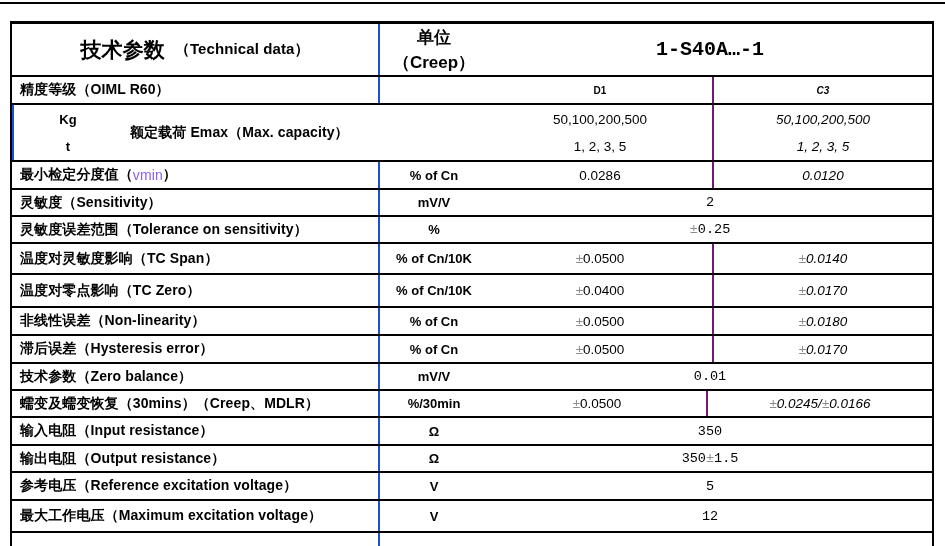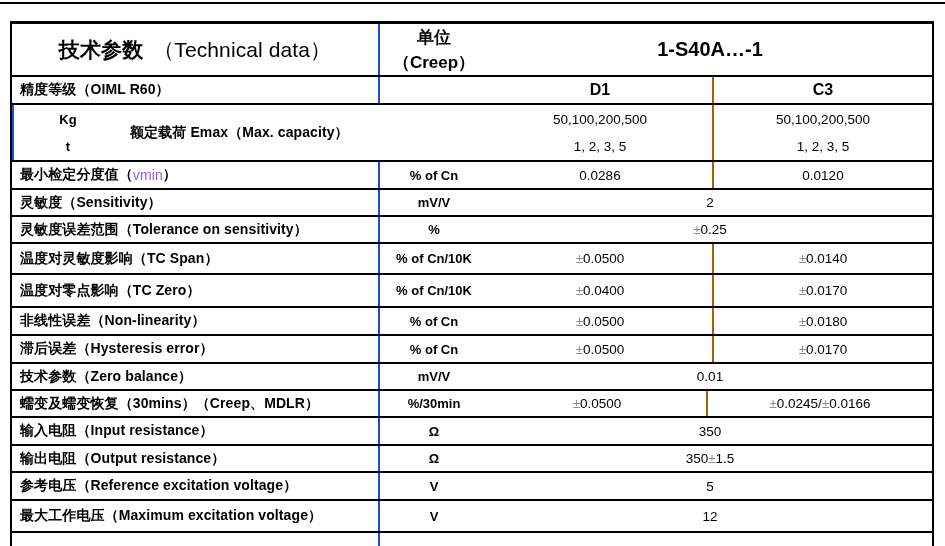--- a/index.html
+++ b/index.html
@@ -46,30 +46,30 @@
     border-left: 2px solid #1d4ed8;
     justify-content: center;
     text-align: center;
     font-weight: bold;
     font-size: 13px;
   }
   .vals { flex: 1; display: flex; }
   .c.v { justify-content: center; text-align: center; font-size: 13.5px; }
   .v.d1 { width: 224px; }
   .v.d1.creep { width: 218px; }
-  .v.c3 { flex: 1; border-left: 2px solid #a16207; }
-  .v.vspan { flex: 1; }
-  .v.bold { font-weight: bold; font-size: 16px; }
+  .v.c3 { flex: 1; border-left: 2px solid #701a75; font-style: italic; }
+  .v.vspan { flex: 1; font-family: Liberation Mono, monospace; }
+  .v.bold { font-weight: bold; font-size: 10px; }
   .col2 { flex-direction: column; justify-content: center; line-height: 27px; }
   .gray { color: #8b5cf6; font-weight: normal; }
   .pm-sign { color: #8c8c8c; }
   
   .hdr .lbl { justify-content: center; padding-left: 0; }
   .hdr-cn { font-size: 21px; font-weight: bold; }
-  .hdr-en { font-size: 21px; font-weight: normal; margin-left: 10px; }
+  .hdr-en { font-size: 15px; font-weight: bold; margin-left: 10px; }
   .hdr .unit { flex-direction: column; font-size: 17px; line-height: 25px; }
   .hdr .model { font-size: 20px; font-weight: bold; }
 </style>
 </head>
 <body>
 
 <div class="page">
   <div class="top-rule"></div>
 
   <div class="tbl">

